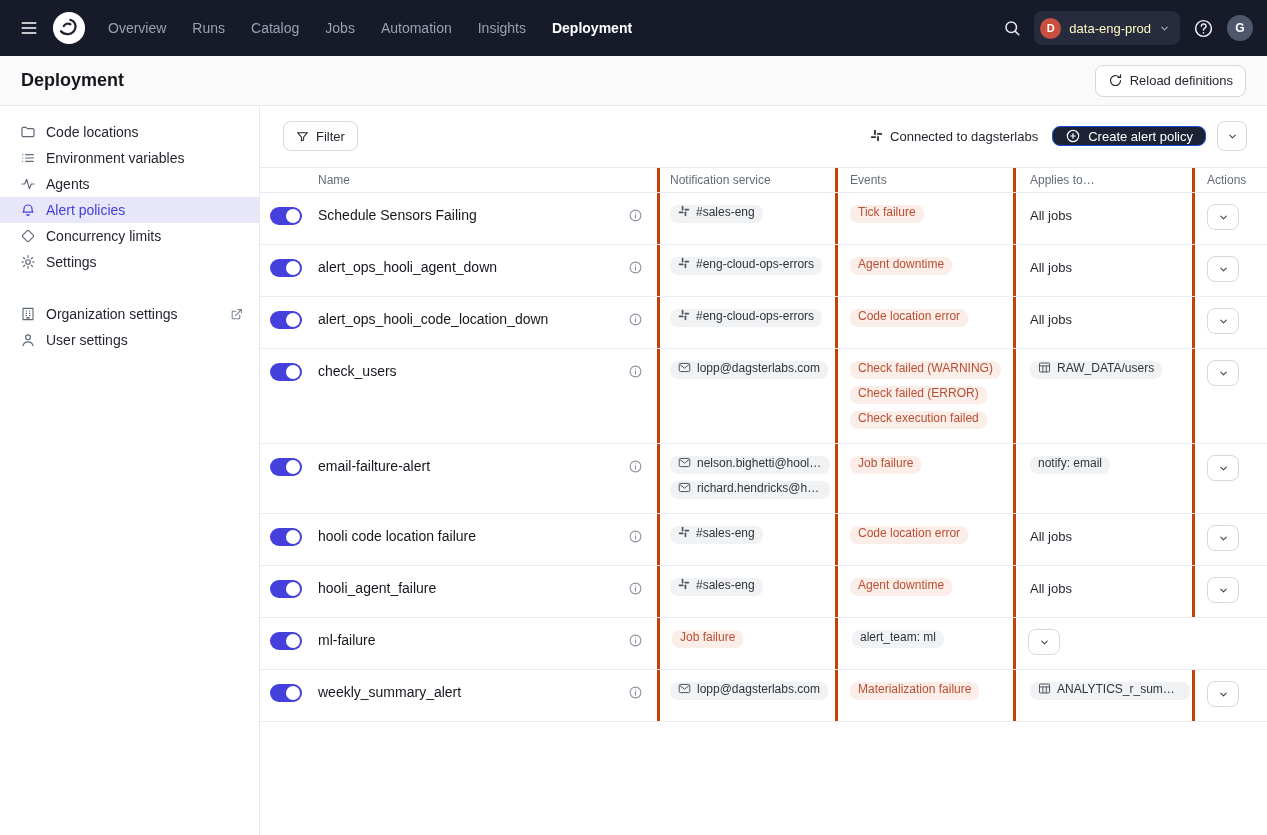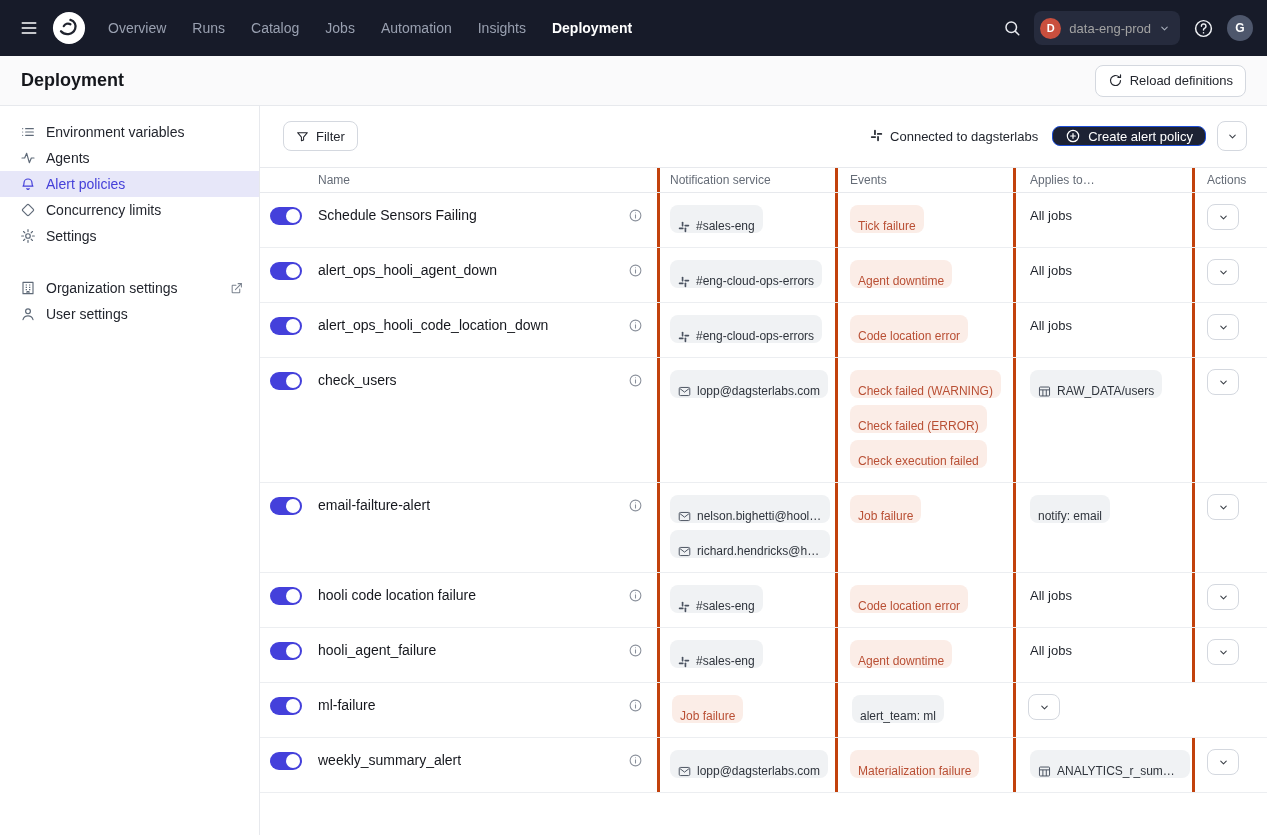--- a/index.html
+++ b/index.html
@@ -10,21 +10,21 @@
 .topnav{height:56px;background:#171b29;display:flex;align-items:center;padding:0 14px}
 .hamburger{width:30px;height:30px;display:flex;align-items:center;justify-content:center;color:#fff;cursor:pointer}
 .logo{width:34px;height:34px;margin-left:8px}
 .nav-links{display:flex;gap:26px;margin-left:22px}
 .nav-link{font-size:14px;color:#99a0b0;cursor:pointer;white-space:nowrap}
 .nav-link.active{color:#fff;font-weight:700}
 .topnav-right{margin-left:auto;display:flex;align-items:center;gap:13px}
 .search-btn{color:#e8eaef;cursor:pointer}
 .deploy-pill{display:flex;align-items:center;gap:8px;background:#262b3d;border-radius:8px;height:34px;padding:0 10px 0 6px;cursor:pointer}
 .deploy-badge{width:21px;height:21px;border-radius:50%;background:#c94f3e;color:#fff;font-size:11px;font-weight:700;display:flex;align-items:center;justify-content:center}
-.deploy-name{color:#a3a3a3;font-size:13px}
+.deploy-name{color:#fef9c3;font-size:13px}
 .deploy-caret{color:#aab0bd}
 .help-btn{color:#f0f2f5;cursor:pointer}
 .avatar{width:26px;height:26px;border-radius:50%;background:#4e576c;color:#fff;font-size:12px;font-weight:700;display:flex;align-items:center;justify-content:center;cursor:pointer}
 
 .page-header{height:50px;background:#fafafb;border-bottom:1px solid #e7e9ed;display:flex;align-items:center;padding:0 21px}
 .page-title{font-size:18px;font-weight:700;color:#15171c}
 .btn{display:inline-flex;align-items:center;gap:7px;height:32px;padding:0 12px;border:1px solid #d4d8df;border-radius:8px;background:#fff;font-size:13px;color:#23262e;font-family:inherit;cursor:pointer;white-space:nowrap}
 .reload-btn{margin-left:auto}
 
 .main{display:flex;height:729px}
@@ -56,21 +56,21 @@
 .trow{border-bottom:1px solid #eceef1}
 .cell{padding-top:12px;padding-bottom:14px}
 .c-toggle{padding-left:10px;padding-top:14px}
 .c-name{padding-left:8px;padding-right:14px;padding-top:14px;display:flex;align-items:flex-start;justify-content:space-between;gap:8px}
 .name-text{font-size:14px;color:#15171d;white-space:nowrap;overflow:hidden;text-overflow:ellipsis}
 .info{color:#8a909b;cursor:pointer;flex-shrink:0;margin-top:1px}
 .c-notif{padding-left:10px;display:flex;flex-direction:column;align-items:flex-start;gap:7px}
 .c-events{padding-left:12px;display:flex;flex-direction:column;align-items:flex-start;gap:7px}
 .c-applies{padding-left:14px;display:flex;flex-direction:column;align-items:flex-start}
 .c-actions{padding-left:12px;padding-top:11px}
-.tag{display:inline-flex;align-items:flex-end;gap:6px;height:28px;padding:0 8px;border-radius:8px;font-size:12px;white-space:nowrap;max-width:160px}
+.tag{display:inline-flex;align-items:flex-start;gap:6px;height:18px;padding:0 8px;border-radius:8px;font-size:12px;white-space:nowrap;max-width:160px}
 .tag span{overflow:hidden;text-overflow:ellipsis;white-space:nowrap}
 .tag.gray{background:#f0f2f4;color:#2f343c}
 .tag.red{background:#fbede7;color:#b94f34}
 .ticon{display:flex;color:#49515f;flex-shrink:0}
 .plain{font-size:13px;color:#1e222a;line-height:22px}
 .toggle{width:32px;height:18px;border-radius:10px;background:#4440db;position:relative;cursor:pointer}
 .knob{position:absolute;right:2px;top:2px;width:14px;height:14px;border-radius:50%;background:#fff}
 .actions-btn{width:32px;height:26px;border:1px solid #d4d8df;border-radius:8px;background:#fff;display:flex;align-items:center;justify-content:center;color:#3a3f47;cursor:pointer}
 </style>
 </head>
@@ -135,20 +135,28 @@
         </svg>
     </span>
     <span>Reload definitions</span>
   </button>
 </div>
 
 <div class="main">
   <aside class="sidebar">
     <div class="side-item">
       <span class="sicon">
+          <svg width="16" height="16" viewBox="0 0 24 24" fill="none" stroke="currentColor" stroke-width="1.8" stroke-linejoin="round">
+            <path d="M3 7a2 2 0 0 1 2-2h4l2 2h8a2 2 0 0 1 2 2v8a2 2 0 0 1-2 2H5a2 2 0 0 1-2-2V7z"></path>
+          </svg>
+        </span>
+      <span>Code locations</span>
+    </div>
+    <div class="side-item">
+      <span class="sicon">
           <svg width="16" height="16" viewBox="0 0 24 24" fill="none" stroke="currentColor" stroke-width="1.8" stroke-linecap="round">
             <path d="M4 7h.01M4 12h.01M4 17h.01"></path>
             <path d="M8.5 7H20M8.5 12H20M8.5 17H20"></path>
           </svg>
         </span>
       <span>Environment variables</span>
     </div>
     <div class="side-item">
       <span class="sicon">
           <svg width="16" height="16" viewBox="0 0 24 24" fill="none" stroke="currentColor" stroke-width="1.8" stroke-linecap="round" stroke-linejoin="round">

